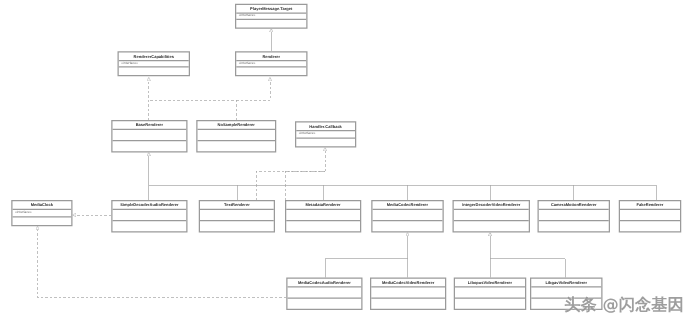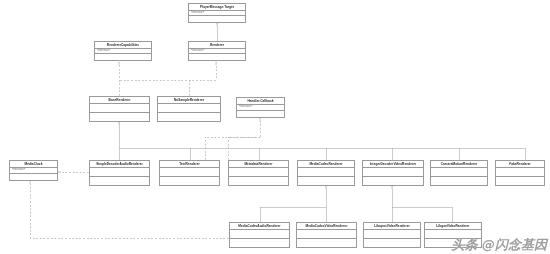--- a/index.html
+++ b/index.html
@@ -67,21 +67,20 @@
   
   #watermark {
     position: absolute;
     right: 3px;
     bottom: 3px;
     z-index: 40;
     display: flex;
     align-items: flex-start;
     gap: 1px;
     pointer-events: none;
-    font-style: italic;
   }
   #watermark .wm-text {
     font-family: "DejaVu Sans", sans-serif;
     font-size: 13px;
     font-weight: bold;
     color: rgba(120,120,120,0.72);
     text-shadow: 0 0 1px rgba(255,255,255,0.9);
     line-height: 1;
     white-space: nowrap;
   }

